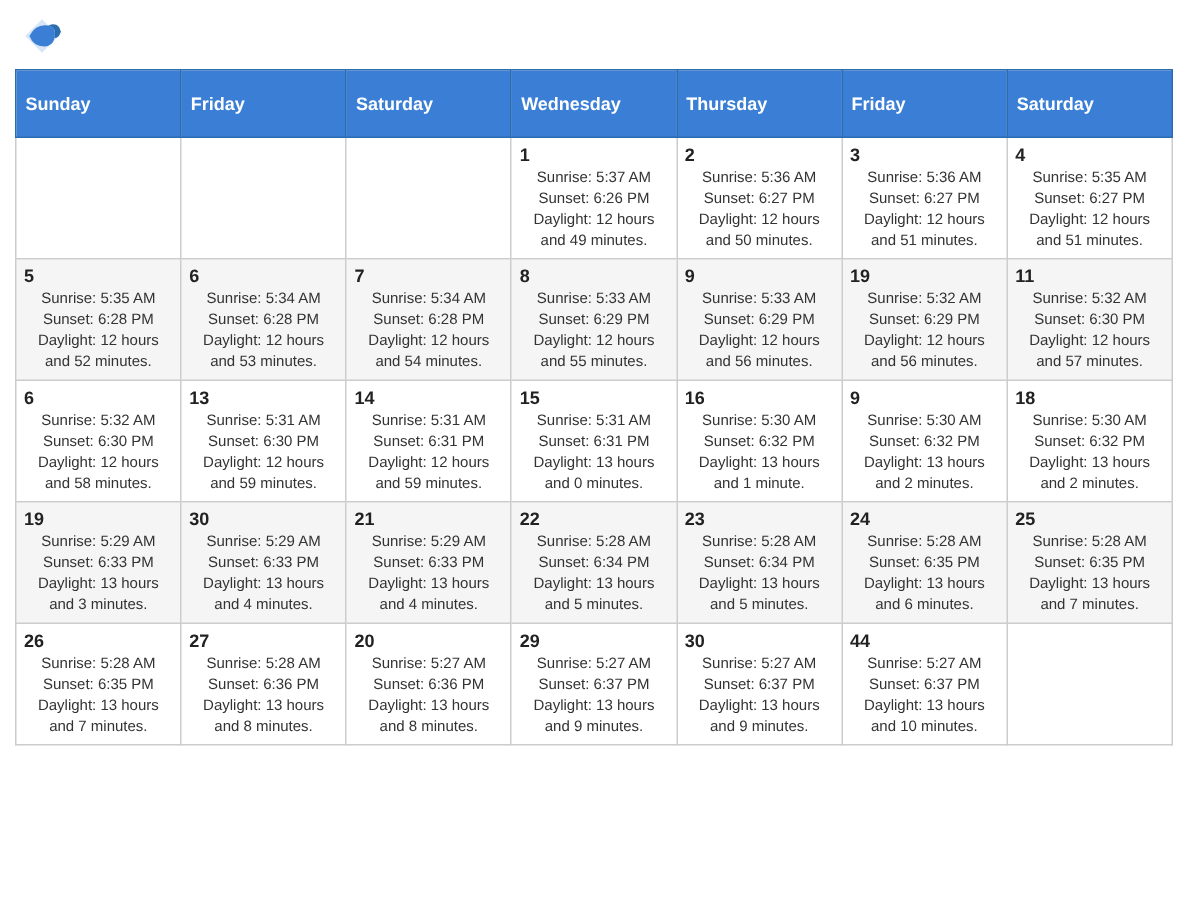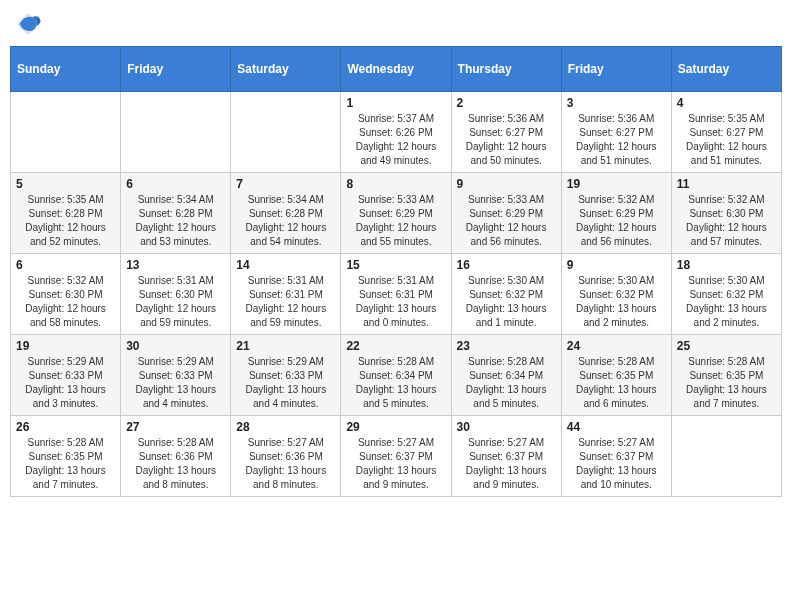--- a/index.html
+++ b/index.html
@@ -319,21 +319,21 @@
 and 7 minutes.</div>
         </td>
         <td>
           <span class="day-num">27</span>
           <div class="day-info" style="white-space: pre-line;">Sunrise: 5:28 AM
 Sunset: 6:36 PM
 Daylight: 13 hours
 and 8 minutes.</div>
         </td>
         <td>
-          <span class="day-num">28</span>
+          <span class="day-num">20</span>
           <div class="day-info" style="white-space: pre-line;">Sunrise: 5:27 AM
 Sunset: 6:36 PM
 Daylight: 13 hours
 and 8 minutes.</div>
         </td>
         <td>
           <span class="day-num">29</span>
           <div class="day-info" style="white-space: pre-line;">Sunrise: 5:27 AM
 Sunset: 6:37 PM
 Daylight: 13 hours

